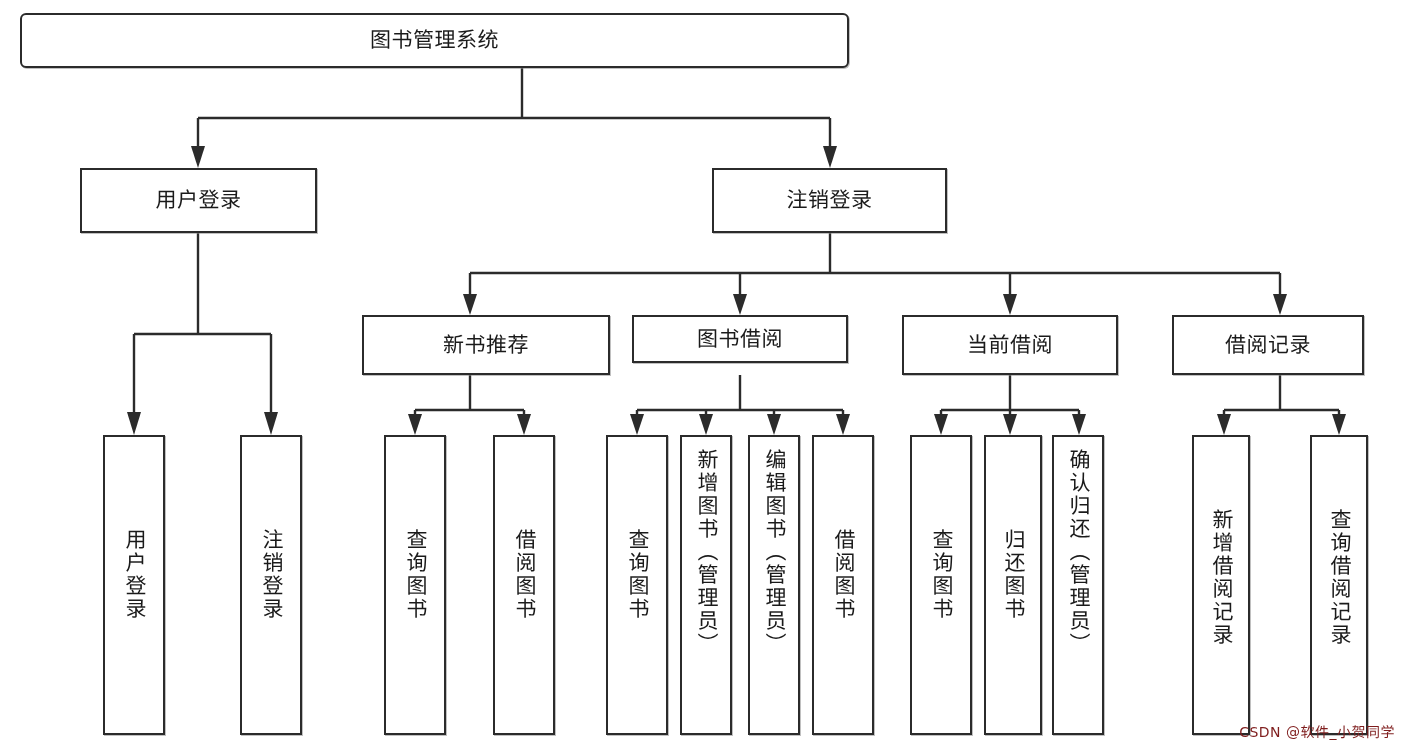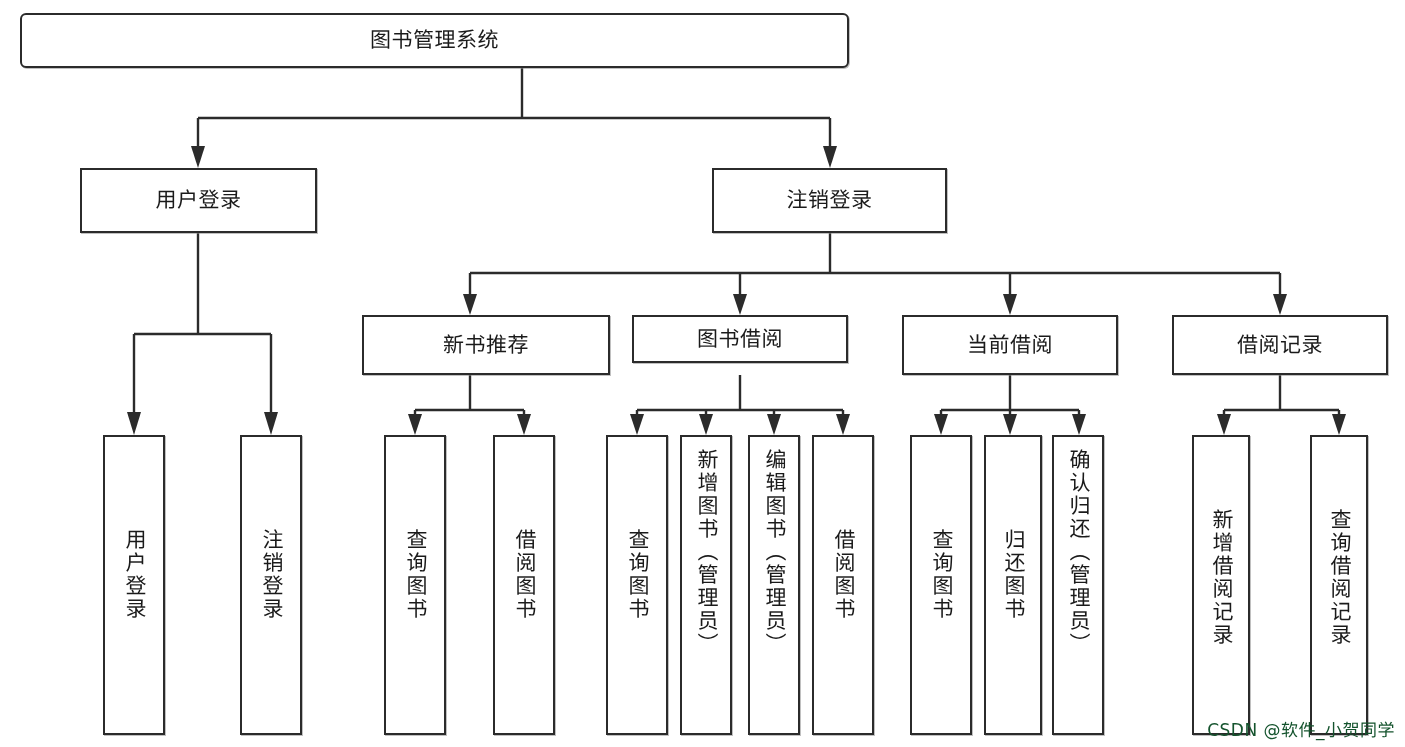--- a/index.html
+++ b/index.html
@@ -58,22 +58,22 @@
     position:absolute;left:0;top:0;
     width:1405px;height:747px;
     pointer-events:none;
   }
   .lk{stroke:#2b2b2b;stroke-width:2.4;fill:none;}
   .ar{fill:#2b2b2b;}
 
   #watermark{
     position:absolute;
     right:10px;bottom:6px;
-    font-size:17px;
-    color:#14532d;
+    font-size:14px;
+    color:#7f1d1d;
     letter-spacing:0.5px;
     white-space:nowrap;
     user-select:none;
   }
 </style>
 </head>
 <body>
 
 <div id="diagram">
 
@@ -152,21 +152,21 @@
 
   <div class="node" style="left:362px;top:315px;width:248px;height:60px;">
     <span class="lbl">新书推荐</span>
   </div>
   <div class="node" style="left:632px;top:315px;width:216px;height:48px;">
     <span class="lbl">图书借阅</span>
   </div>
   <div class="node" style="left:902px;top:315px;width:216px;height:60px;align-items:center;">
     <span class="lbl">当前借阅</span>
   </div>
-  <div class="node" style="left:1172px;top:315px;width:216px;height:60px;">
+  <div class="node" style="left:1172px;top:315px;width:192px;height:60px;">
     <span class="lbl">借阅记录</span>
   </div>
 
   <div class="node leaf pad-lg" style="left:103px;top:435px;width:62px;height:300px;">
     <span class="lbl">用户登录</span>
   </div>
   <div class="node leaf pad-lg" style="left:240px;top:435px;width:62px;height:300px;">
     <span class="lbl">注销登录</span>
   </div>
 

